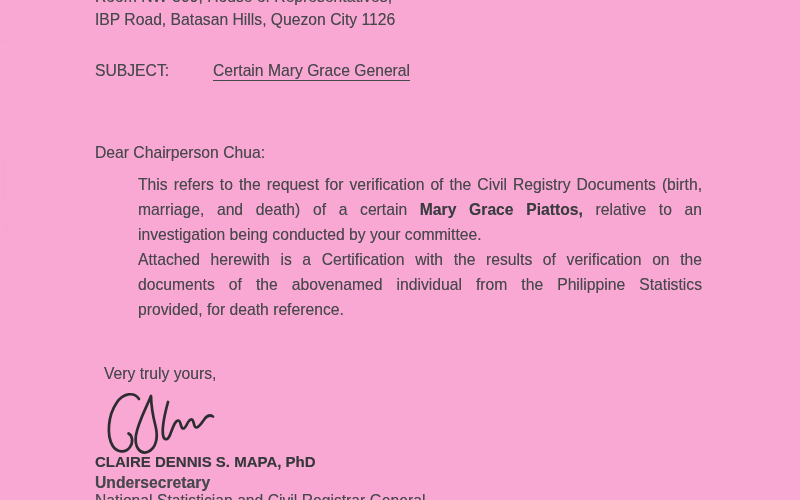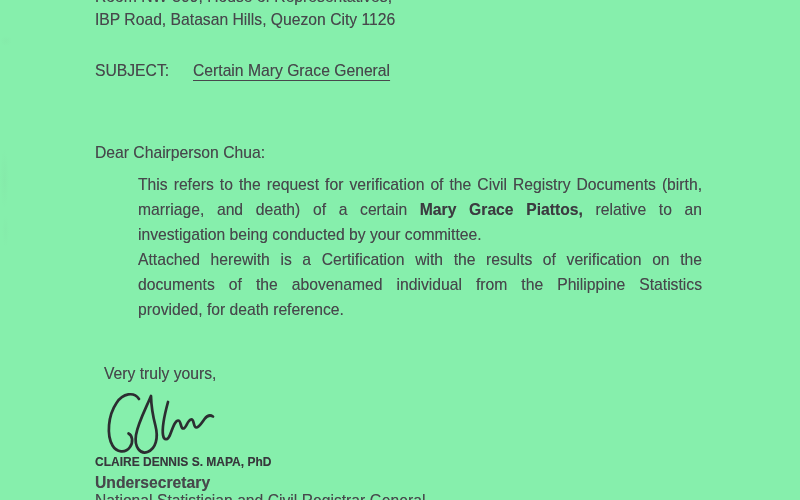--- a/index.html
+++ b/index.html
@@ -14,57 +14,57 @@
     text-shadow:0 0 .5px rgba(71,72,76,.5);
   }
   .abs { position:absolute; }
   .line { line-height:25px; }
   .jline { text-align:justify; text-align-last:justify; }
   .b { font-weight:bold; color:#3b3c40; }
 
   .address { left:95px; top:-15px; }
   .address .addr-line { line-height:23px; }
 
-  .subject-row { left:95px; top:59px; display:flex; }
+  .subject-row { left:95px; top:59px; display:flex;gap:20px; }
   .subject-label { width:98px; flex:none; line-height:23px; }
   .subject-lines { width:470px; }
   .subject-lines .line {
     line-height:23px;
     text-decoration:underline;
     text-underline-offset:3.5px;
     text-decoration-thickness:1.4px;
   }
 
   .salutation { left:95px; top:141px; line-height:23px; }
 
   .para { left:95px; width:564px;margin-left:43px; }
   .p1 { top:172px; }
   .p2 { top:247px; }
 
   .closing { left:104px; top:362px; line-height:23px; }
 
   .signature { left:100px; top:386px; }
 
-  .sig-name { left:95px; top:452px; font-weight:bold; font-size:12px; color:#37383c; line-height:20px; }
+  .sig-name { left:95px; top:452px; font-weight:bold; font-size:15px; color:#37383c; line-height:20px; }
   .sig-title { left:95px; top:473px; line-height:19px;font-weight:bold; }
   .sig-subtitle { left:95px; top:491px; line-height:19px; }
 
   .smudge {
     position:absolute;
     background:radial-gradient(closest-side, rgba(115,115,120,.55), rgba(115,115,120,0));
     pointer-events:none;
   }
   .sm1 { left:0px; top:148px; width:9px; height:62px; opacity:.07; }
   .sm2 { left:2px; top:214px; width:7px; height:34px; opacity:.05; }
   .sm3 { left:0px; top:36px; width:12px; height:10px; opacity:.06; }
 </style>
 </head>
 <body>
 
-<div class="sheet" style="background: #86efac; color: rgb(71, 72, 76);">
+<div class="sheet" style="background: #f9a8d4; color: rgb(71, 72, 76);">
 
   <div class="smudge sm1"></div>
   <div class="smudge sm2"></div>
   <div class="smudge sm3"></div>
 
   <div class="abs address">
     <div class="addr-line">Room NW-509, House of Representatives,</div>
     <div class="addr-line">IBP Road, Batasan Hills, Quezon City 1126</div>
   </div>
 

